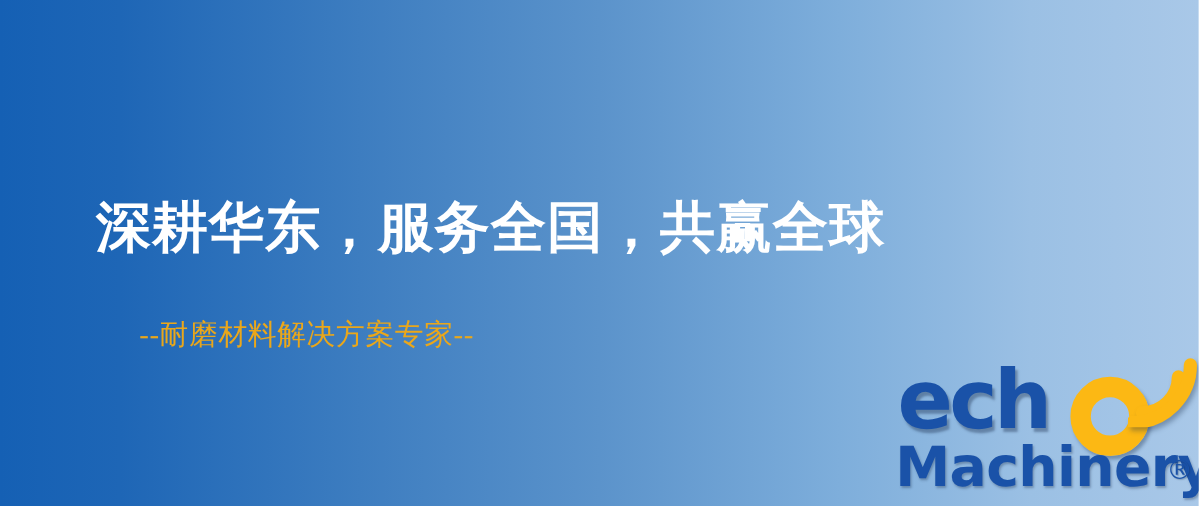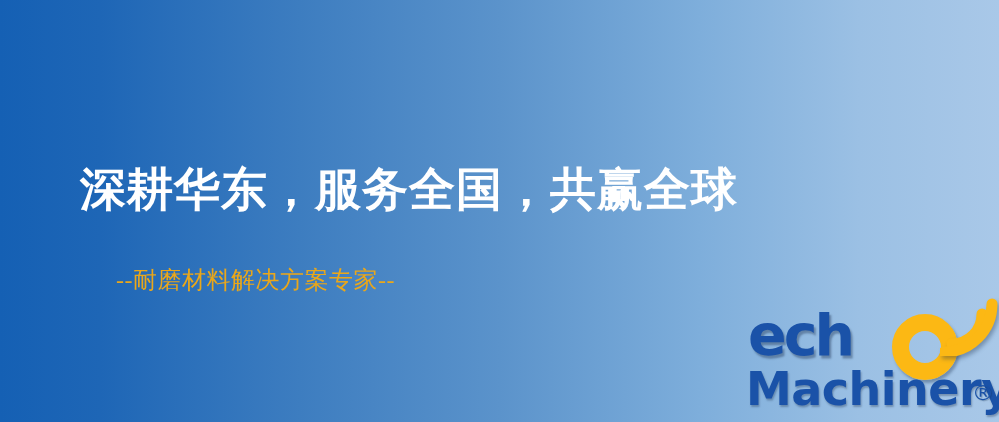--- a/index.html
+++ b/index.html
@@ -71,21 +71,21 @@
     top: 0px;
     width: 252px;
     height: 78px;
   }
 
   #logo-echo-text {
     position: absolute;
     left: 4px;
     top: -4px;
     font-family: "DejaVu Sans", "Liberation Sans", sans-serif;
-    font-size: 57px;
+    font-size: 68px;
     font-weight: bold;
     line-height: 86px;
     letter-spacing: -3px;
     color: #1a52a8;
     text-shadow: 2px 3px 2px rgba(20,40,70,0.38);
     white-space: nowrap;
   }
 
   
   #logo-o {

